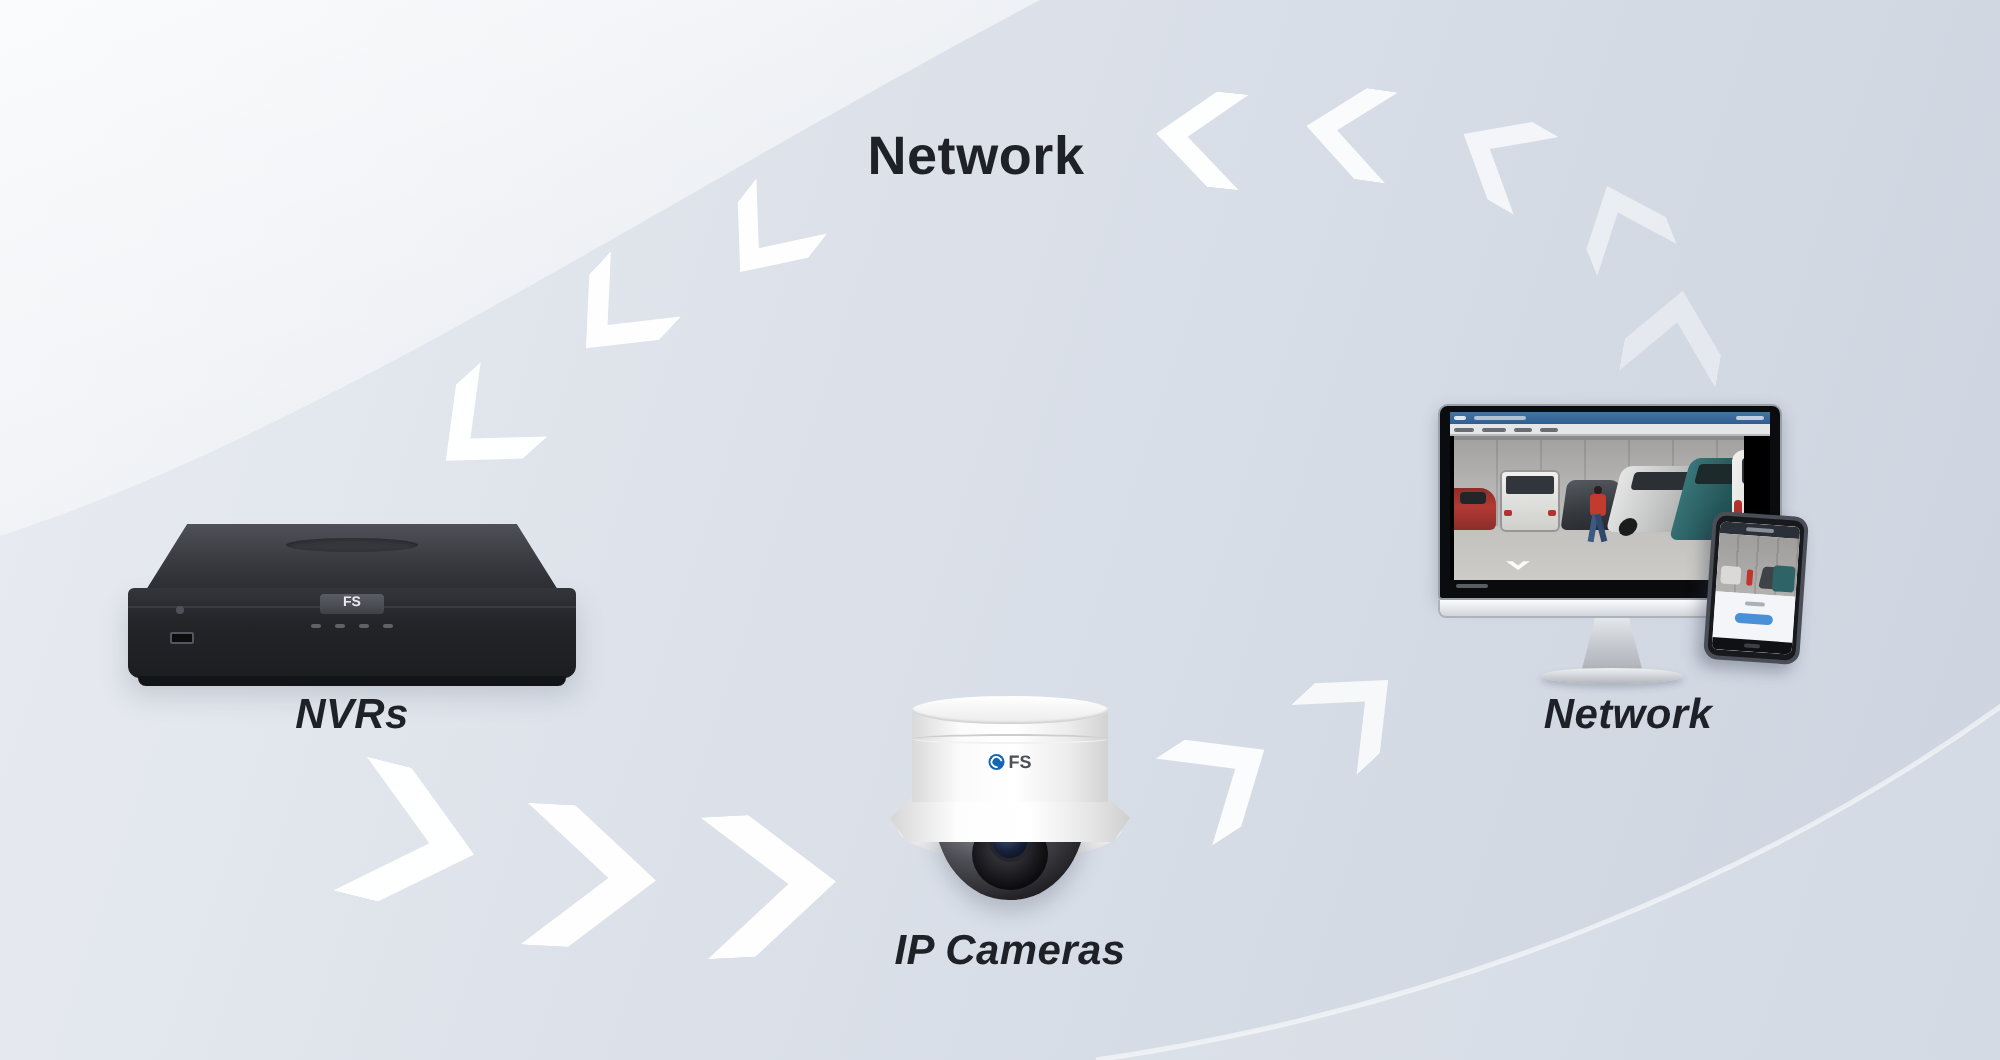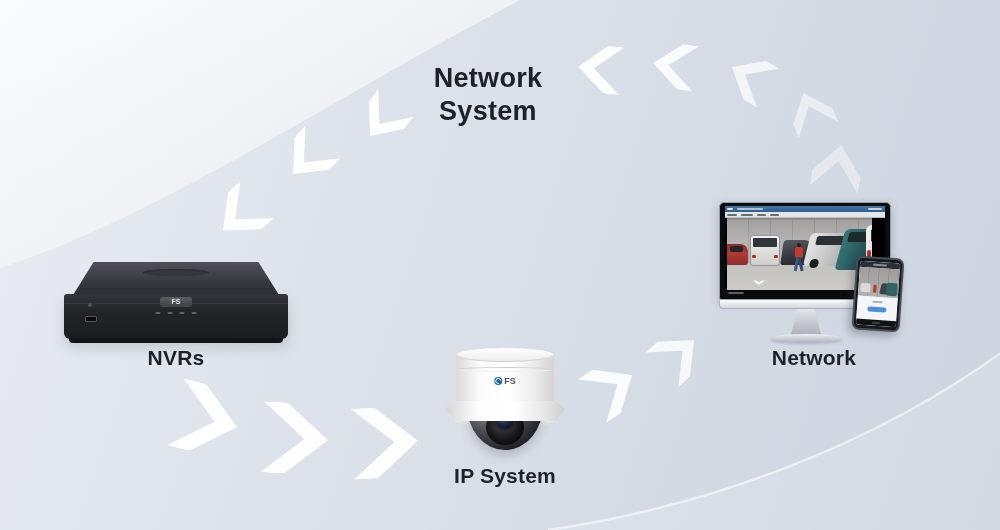--- a/index.html
+++ b/index.html
@@ -16,21 +16,21 @@
     clip-path:polygon(36% 0,100% 50%,36% 100%,0 100%,64% 50%,0 0);
   }
   
   .title{
     position:absolute;left:368px;top:62px;width:240px;
     text-align:center;font-size:27px;line-height:33px;font-weight:700;
     color:var(--label,#1e2228);letter-spacing:.3px;
   }
   .node-label{
     position:absolute;width:100%;text-align:center;
-    font-size:21px;font-weight:700;color:var(--label,#1e2228);letter-spacing:.2px;
+    font-size:21px;font-weight:700;color:var(--label,#1e2228);letter-spacing:.2px;font-style:italic;
   }
 
   
   .nvr{position:absolute;left:64px;top:262px;width:224px;height:110px;}
   .nvr-top{
     position:absolute;left:9px;right:9px;top:0;height:33px;
     clip-path:polygon(10% 0,90% 0,100% 100%,0 100%);
     background:linear-gradient(180deg,#505158 0%,#3a3b41 55%,#2d2e33 100%);
   }
   .nvr-vent{
@@ -255,21 +255,20 @@
       <span class="chev" style="left: 729px; top: 55px; width: 42px; height: 45px; transform: rotate(-150deg); opacity: 0.72;"></span>
       <span class="chev" style="left: 653px; top: 43px; width: 43px; height: 46px; transform: rotate(-172deg); opacity: 0.88;"></span>
       <span class="chev" style="left: 578px; top: 45px; width: 44px; height: 48px; transform: rotate(186deg); opacity: 0.95;"></span>
       <span class="chev" style="left: 362px; top: 97px; width: 42px; height: 45px; transform: rotate(128deg); opacity: 0.95;"></span>
       <span class="chev" style="left: 286px; top: 134px; width: 44px; height: 48px; transform: rotate(133deg); opacity: 0.96;"></span>
       <span class="chev" style="left: 217px; top: 190px; width: 46px; height: 50px; transform: rotate(138deg); opacity: 0.97;"></span>
     </div>
 
   <div class="title">
     <span>Network</span><br>
-    <span>System</span>
   </div>
 
   <div class="nvr">
     <div class="nvr-top">
       <span class="nvr-vent"></span>
     </div>
     <div class="nvr-front">
       <span class="nvr-badge">FS</span>
       <span class="nvr-leds">
           <i></i>
@@ -292,21 +291,21 @@
     </div>
     <div class="cam-skirt"></div>
     <div class="cam-cyl">
       <span class="cam-groove"></span>
       <span class="cam-logo">
         <span class="cam-logo-mark"></span>
         <span class="cam-logo-text">FS</span>
       </span>
     </div>
     <div class="cam-cap"></div>
-    <div class="node-label">IP System</div>
+    <div class="node-label">IP Cameras</div>
   </div>
 
   <div class="displays">
     <div class="mon-frame">
       <div class="mon-screen">
         <div class="scr-titlebar">
             <i class="t1"></i>
             <i class="t2"></i>
             <i class="t3"></i>
           </div>

